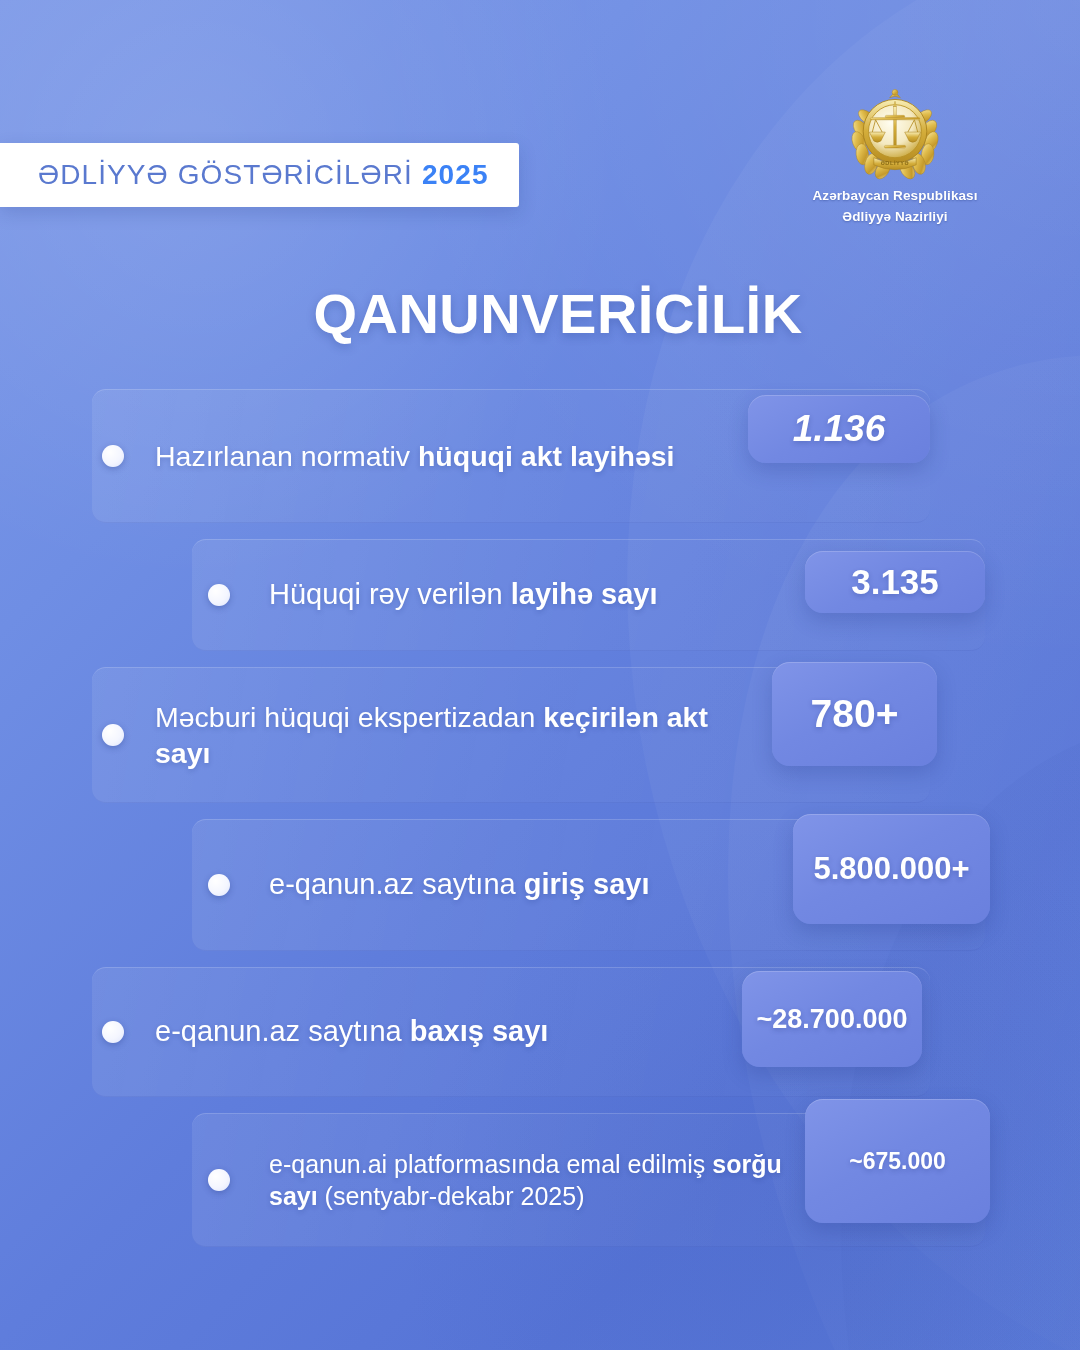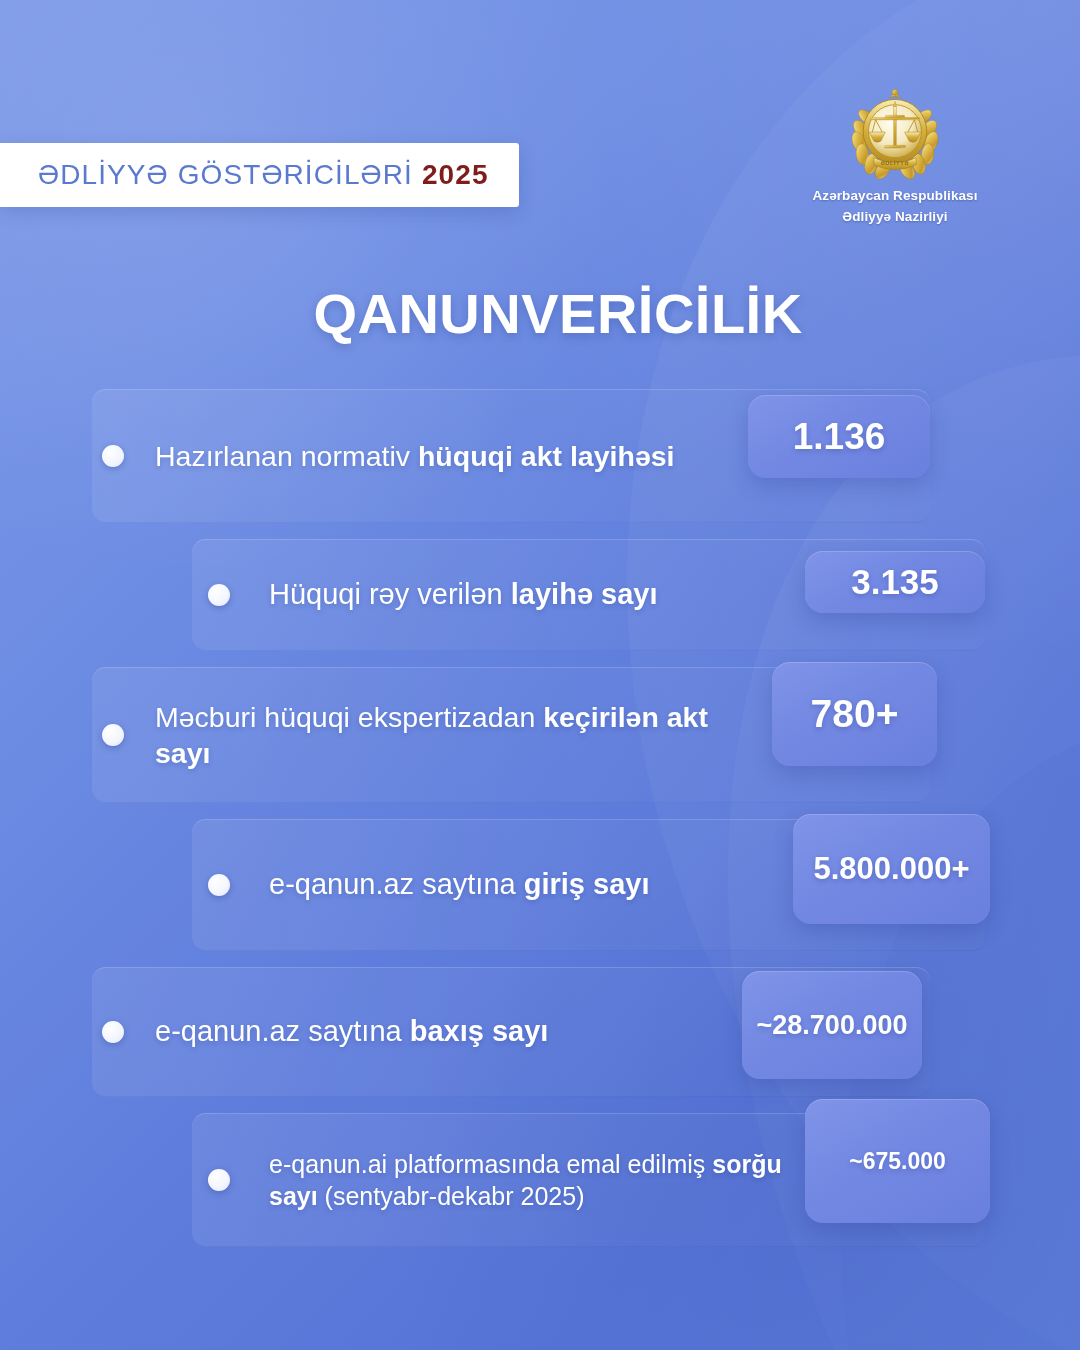--- a/index.html
+++ b/index.html
@@ -68,21 +68,21 @@
     border-bottom-right-radius:3px;
     box-shadow:0 6px 18px rgba(30,50,130,0.18);
     white-space:nowrap;
   }
   .banner-text{
     font-size:28px;
     letter-spacing:1.1px;
     color:#5a79cf;
     font-weight:400;
   }
-  .banner-text b{ color:#7f1d1d; font-weight:800; }
+  .banner-text b{ color:#3b82f6; font-weight:800; }
 
   
   .logo-block{
     position:absolute; right:70px; top:80px;
     width:230px;
     text-align:center;
   }
   .emblem{ display:block; margin:0 auto; }
   .logo-line{
     color:#ffffff;
@@ -163,25 +163,25 @@
     border-radius:18px;
     background:linear-gradient(150deg, #8094e8 0%, #7288e2 45%, #6a80de 100%);
     box-shadow:0 8px 20px rgba(30,50,130,0.22),
                inset 0 1px 0 rgba(255,255,255,0.18);
     color:#ffffff;
     font-weight:800;
     text-shadow:0 2px 5px rgba(25,45,120,0.25);
   }
 
   
-  .row.r1 .badge{ right:150px; top:14px;  width:182px; height:83px;  font-size:37px; }
+  .row.r1 .badge{ right:150px; top:14px;  width:182px; height:68px;  font-size:37px;font-style:italic; }
   .row.r2 .badge{ right:95px;  top:20px;  width:180px; height:62px;  font-size:35px; }
   .row.r3 .badge{ right:143px; top:3px;   width:165px; height:104px; font-size:39px; }
   .row.r4 .badge{ right:90px;  top:3px;   width:197px; height:110px; font-size:31px; }
-  .row.r5 .badge{ right:158px; top:12px;  width:180px; height:108px;  font-size:27px; }
+  .row.r5 .badge{ right:158px; top:12px;  width:180px; height:96px;  font-size:27px; }
   .row.r6 .badge{ right:90px;  top:-6px;  width:185px; height:124px; font-size:23px; }
 
   .row.r1{ height:150px; }
   .row.r2{ height:128px; }
   .row.r3{ height:152px; }
   .row.r4{ height:148px; }
   .row.r5{ height:146px; }
   .row.r6{ height:150px; }
 </style>
 </head>

